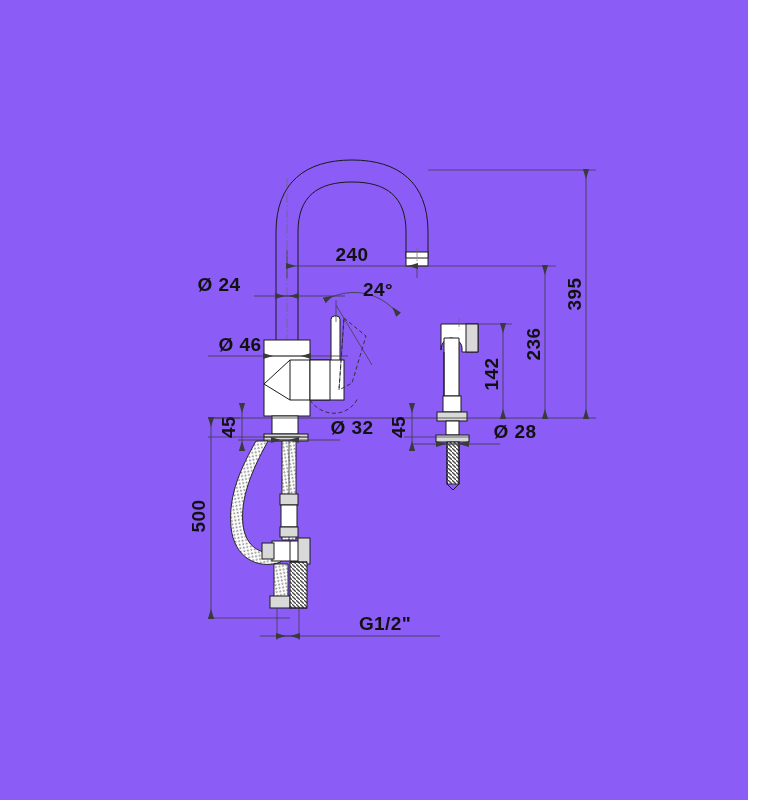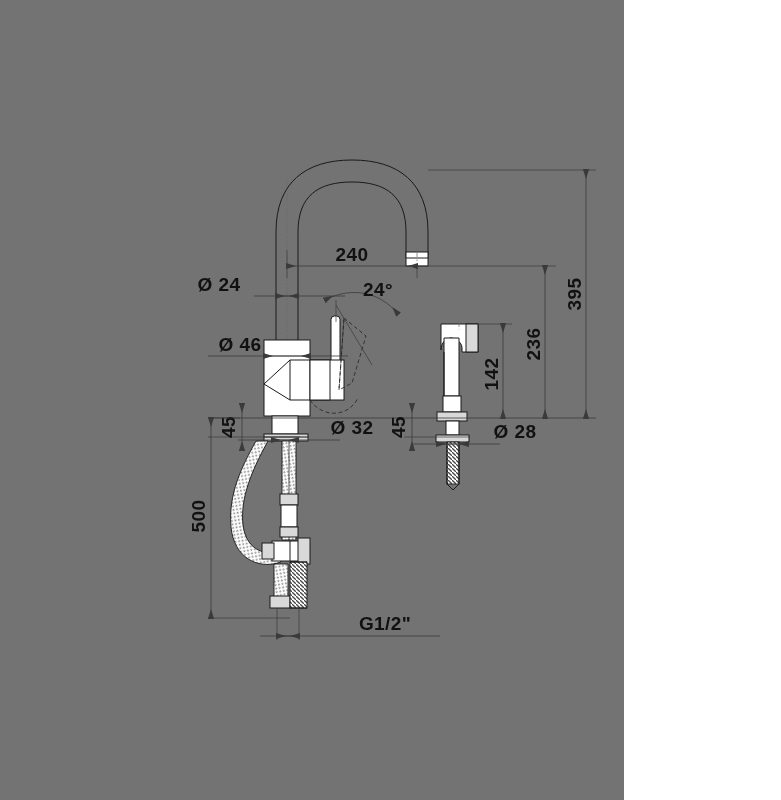--- a/index.html
+++ b/index.html
@@ -9,23 +9,23 @@
     background: #ffffff;
   }
   body {
     width: 781px;
     height: 800px;
     overflow: hidden;
     font-family: "Liberation Sans", sans-serif;
   }
   #drawing-root {
     position: relative;
-    width: 624px;
+    width: 748px;
     height: 800px;
-    background: #737373;
+    background: #8b5cf6;
   }
   svg#tech-drawing {
     display: block;
     width: 781px;
     height: 800px;
   }
   .ln {
     stroke: #1a1a1a;
     stroke-width: 1;
     fill: none;

